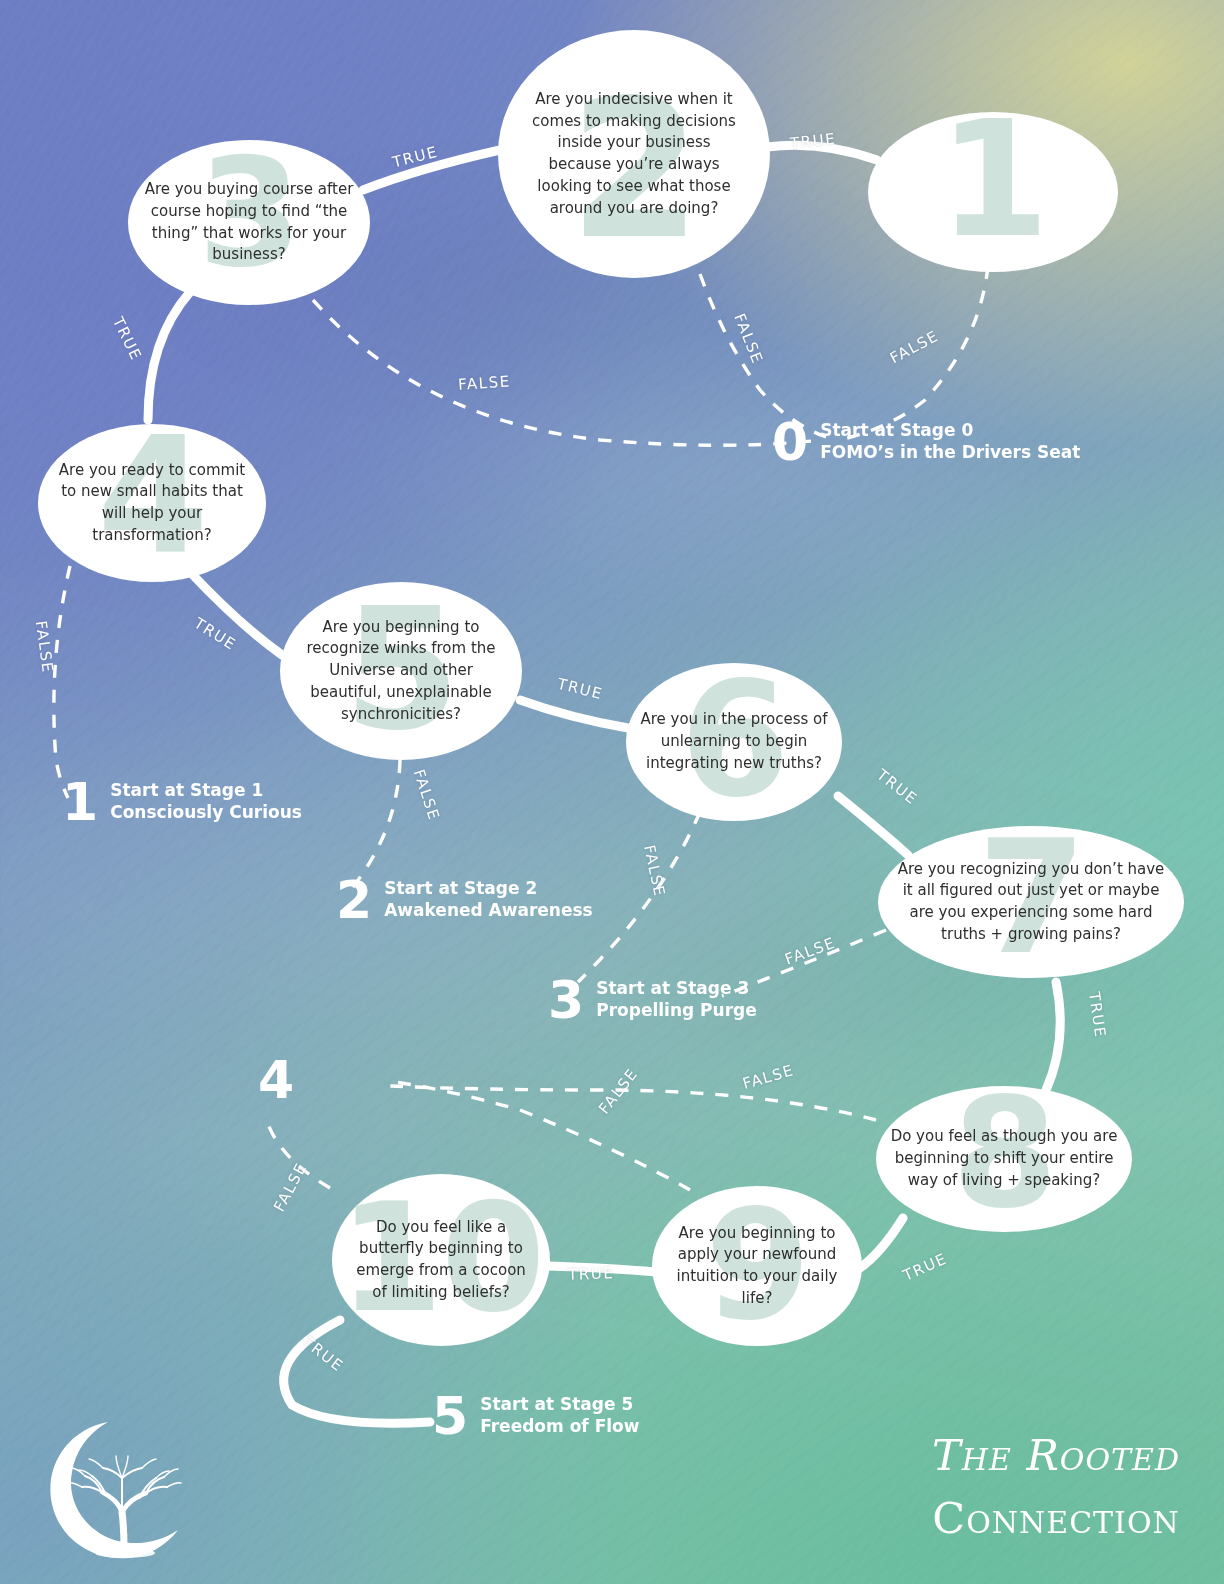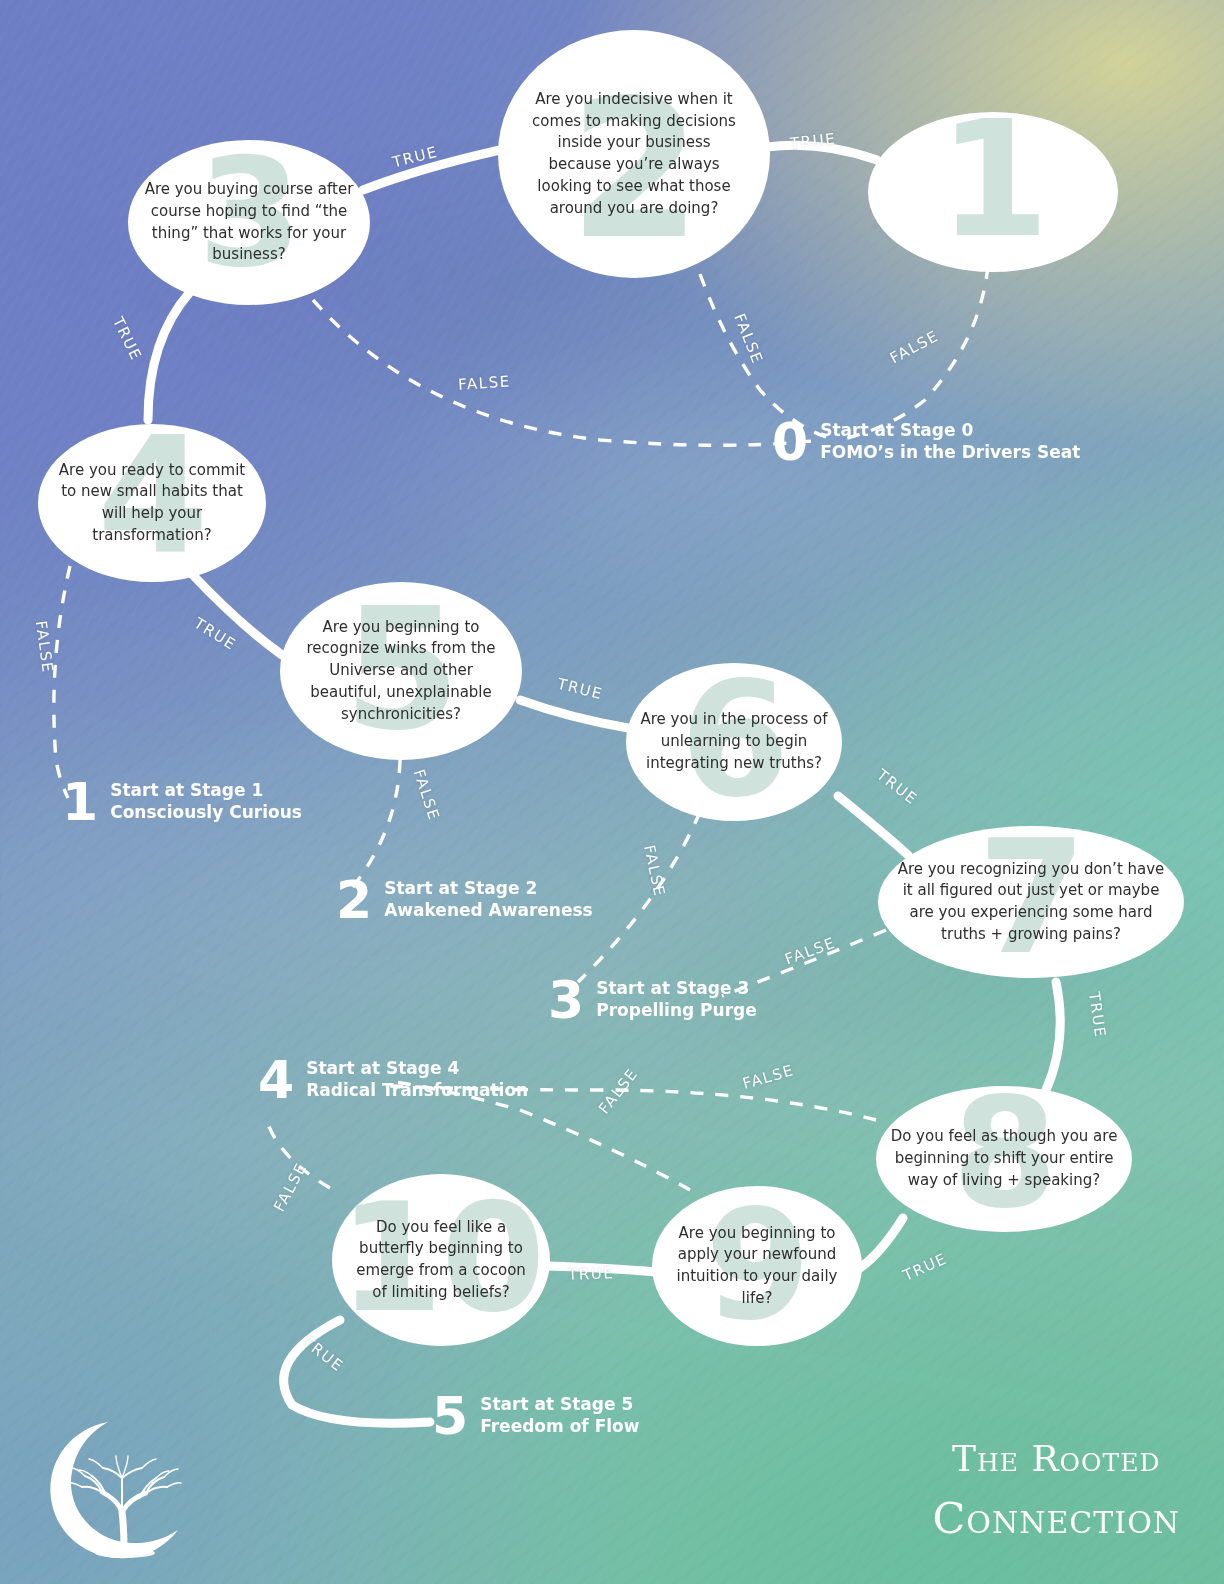--- a/index.html
+++ b/index.html
@@ -107,21 +107,21 @@
   .stage .sl1{font-size:17px;}
   .stage .sl2{font-size:17px;}
 
   
   .brand{
     position:absolute;right:44px;bottom:44px;
     text-align:center;color:#ffffff;
     font-family:"DejaVu Serif", serif;
     line-height:1.0;
   }
-  .brand .b1{font-size:36px;letter-spacing:1px;display:block;}
+  .brand .b1{font-size:43px;letter-spacing:1px;display:block;font-style:italic;}
   .brand .b2{font-size:43px;letter-spacing:1px;display:block;margin-top:20px;}
   .moonmark{position:absolute;left:40px;bottom:18px;width:170px;height:150px;}
 </style>
 </head>
 <body>
 
 <div id="stage">
 
   <div class="bg-base"></div>
   <div class="bg-photo"></div>
@@ -254,24 +254,20 @@
   <div class="stage" style="left:548px;top:978px;">
     <span class="snum">3</span>
     <span class="slines">
       <span class="sl1">Start at Stage 3</span>
       <span class="sl2">Propelling Purge</span>
     </span>
   </div>
 
   <div class="stage" style="left:258px;top:1058px;">
     <span class="snum">4</span>
-    <span class="slines">
-      <span class="sl1">Start at Stage 4</span>
-      <span class="sl2">Radical Transformation</span>
-    </span>
   </div>
 
   <div class="stage" style="left:432px;top:1394px;">
     <span class="snum">5</span>
     <span class="slines">
       <span class="sl1">Start at Stage 5</span>
       <span class="sl2">Freedom of Flow</span>
     </span>
   </div>
 

